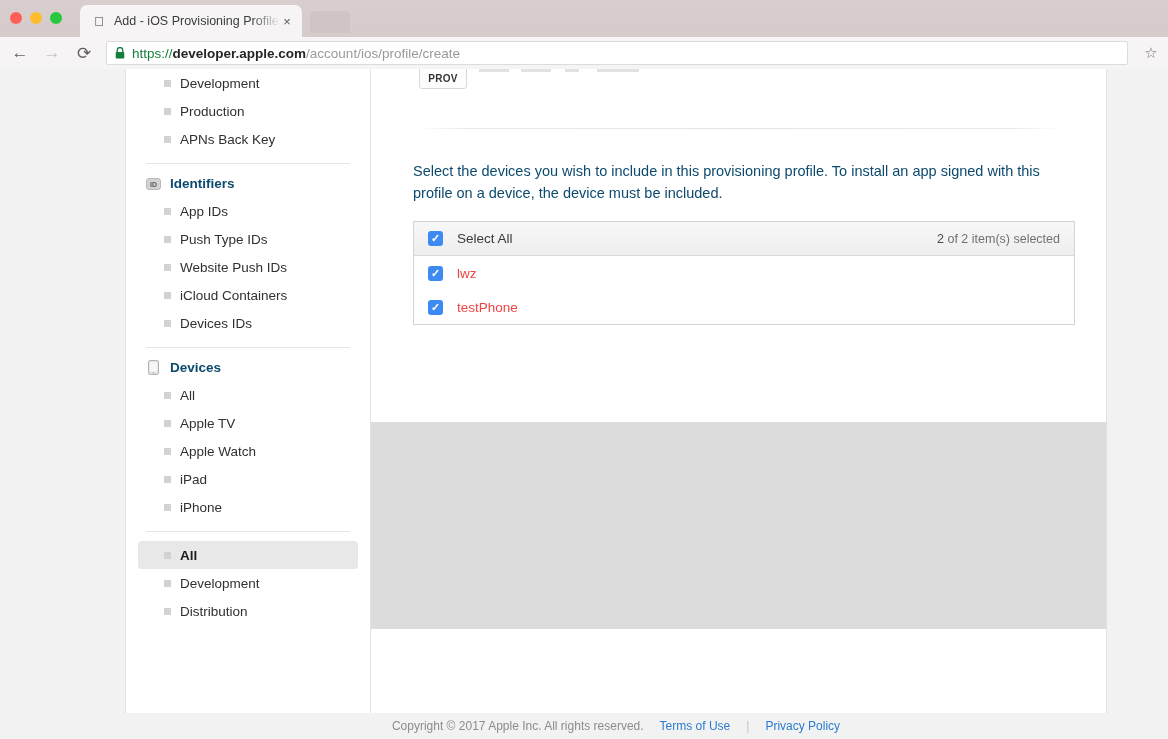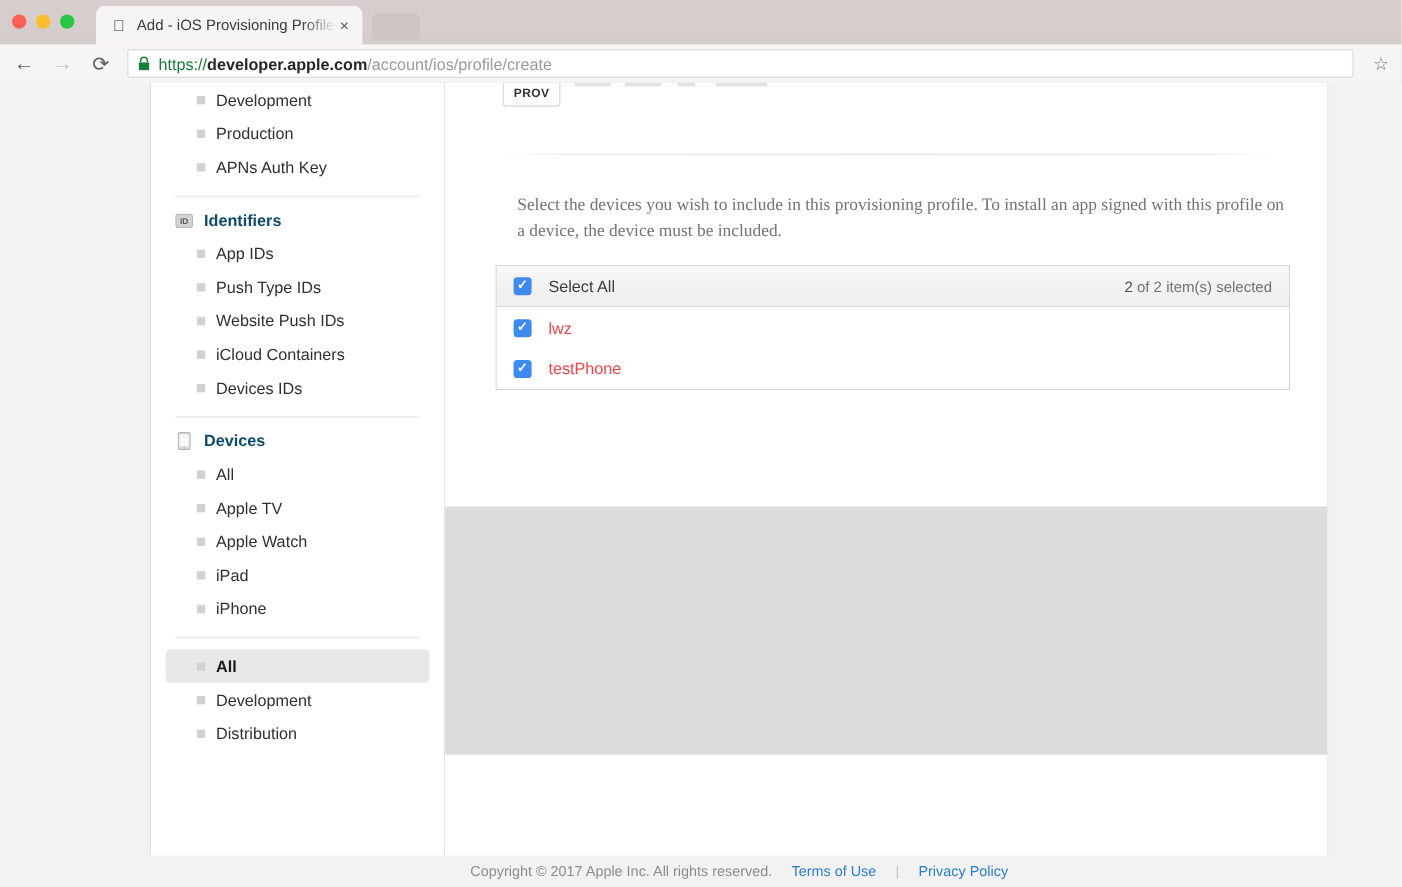--- a/index.html
+++ b/index.html
@@ -277,26 +277,25 @@
     top: 59px;
     left: 44px;
     width: 648px;
     height: 1px;
     background: linear-gradient(to right, #ffffff 0%, #e9e9e9 8%, #e4e4e4 50%, #e9e9e9 92%, #ffffff 100%);
   }
 
   .content-desc {
     position: absolute;
     top: 91px;
-    left: 60px;
+    left: 42px;
     width: 640px;
     font-size: 14.5px;
     line-height: 1.52;
-    color: #737373;
-    font-family: Liberation Serif, serif;
+    color: #0c4a6e;
   }
 
   .device-table {
     position: absolute;
     top: 152px;
     left: 42px;
     width: 662px;
     border: 1px solid #d4d4d4;
     background: #ffffff;
   }
@@ -471,21 +470,21 @@
           <div class="nav-item">
             <span class="nav-bullet"></span>
             <span>Development</span>
           </div>
           <div class="nav-item">
             <span class="nav-bullet"></span>
             <span>Production</span>
           </div>
           <div class="nav-item">
             <span class="nav-bullet"></span>
-            <span>APNs Auth Key</span>
+            <span>APNs Back Key</span>
           </div>
         </div>
         <div class="nav-sep"></div>
         <div class="nav-group">
           <div class="nav-header">
             <span class="nav-header-icon">
               <svg width="15" height="12" viewBox="0 0 15 12">
                 <rect x="0.5" y="0.5" width="14" height="11" rx="2.5" fill="#d3d3d3" stroke="#b9b9b9"></rect>
                 <text x="7.5" y="8.6" font-size="7" font-family="Liberation Sans, sans-serif" fill="#5b5b5b" text-anchor="middle" font-weight="bold">ID</text>
               </svg>

